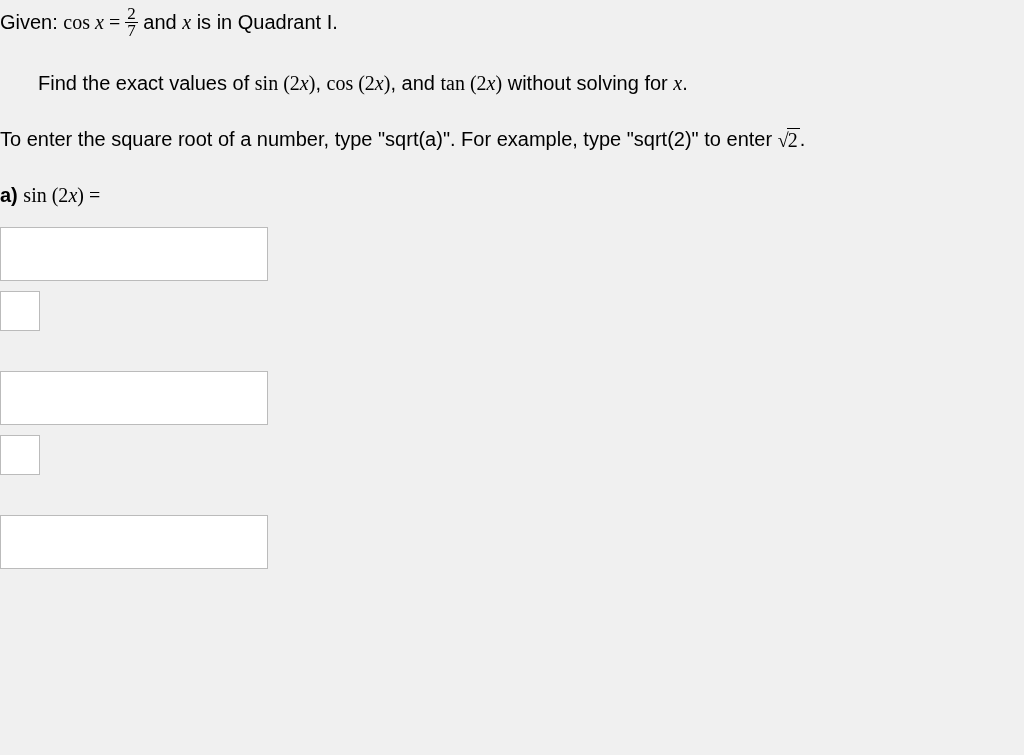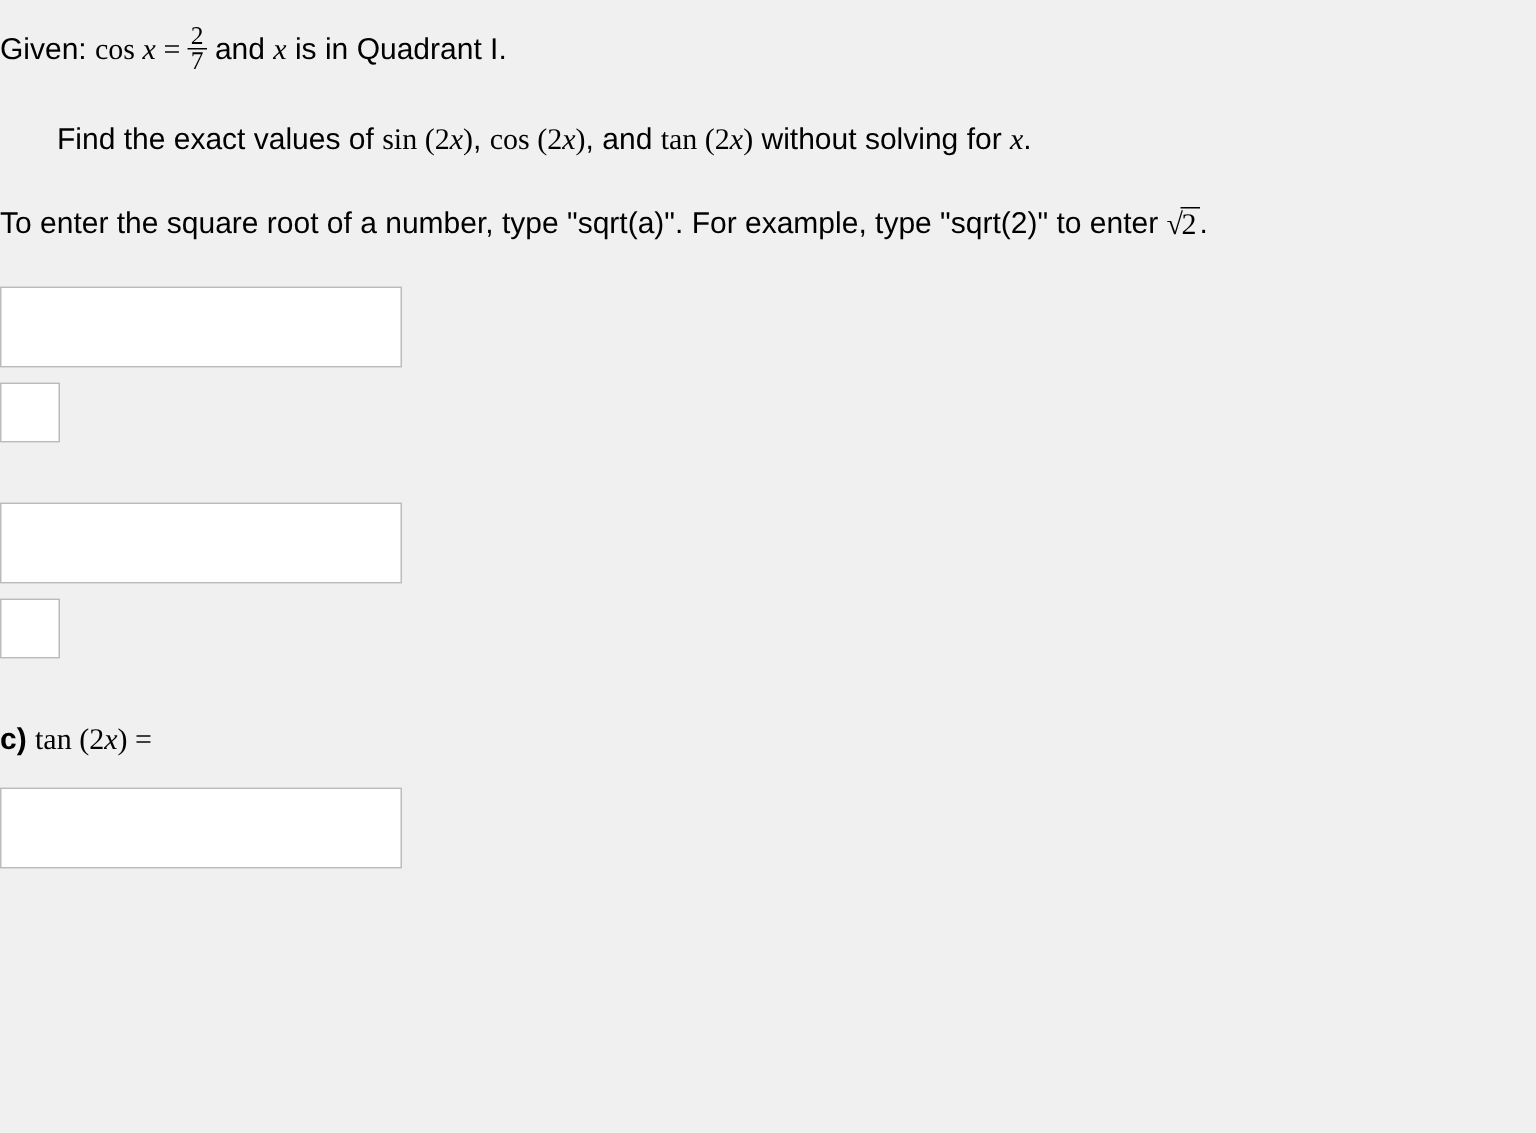--- a/index.html
+++ b/index.html
@@ -15,21 +15,21 @@
   }
   .page {
     padding: 0;
   }
   .line {
     margin: 0;
     padding: 0;
     line-height: 1.4;
   }
   .given-line {
-    margin-top: 18px;
+    margin-top: 8px;
     margin-bottom: 28px;
   }
   .find-line {
     margin-bottom: 28px;
     margin-left: 38px;
   }
   .hint-line {
     margin-bottom: 28px;
   }
   .part-label {
@@ -102,31 +102,31 @@
   </p>
 
   <p class="line find-line">
     <span>Find the exact values of </span><span class="math"><span>sin</span> <span>(2</span><span class="mi">x</span><span>)</span></span><span>, </span><span class="math"><span>cos</span> <span>(2</span><span class="mi">x</span><span>)</span></span><span>, and </span><span class="math"><span>tan</span> <span>(2</span><span class="mi">x</span><span>)</span></span><span> without solving for </span><span class="math mi">x</span><span>.</span>
   </p>
 
   <p class="line hint-line">
     <span>To enter the square root of a number, type "sqrt(a)". For example, type "sqrt(2)" to enter </span><span class="math sqrt"><span>√</span><span class="radicand">2</span></span><span>.</span>
   </p>
 
+  <p class="line part-label">
+    <span class="bold">a)</span>
+    <span class="math"><span>sin</span><span> (2</span><span class="mi">x</span><span>) =</span></span>
+  </p>
   <div class="answer-block">
     <input type="text" class="input-large" value="" style="">
     <input type="text" class="input-small" value="" style="">
   </div>
 
   <div class="answer-block">
     <input type="text" class="input-large" value="" style="">
     <input type="text" class="input-small" value="" style="">
   </div>
 
-  <p class="line part-label">
-    <span class="bold">c)</span>
-    <span class="math"><span>tan</span><span> (2</span><span class="mi">x</span><span>) =</span></span>
-  </p>
   <div class="answer-block" style="margin-bottom:0;">
     <input type="text" class="input-large" value="" style="">
   </div>
 
 </div>
 
 </body></html>

